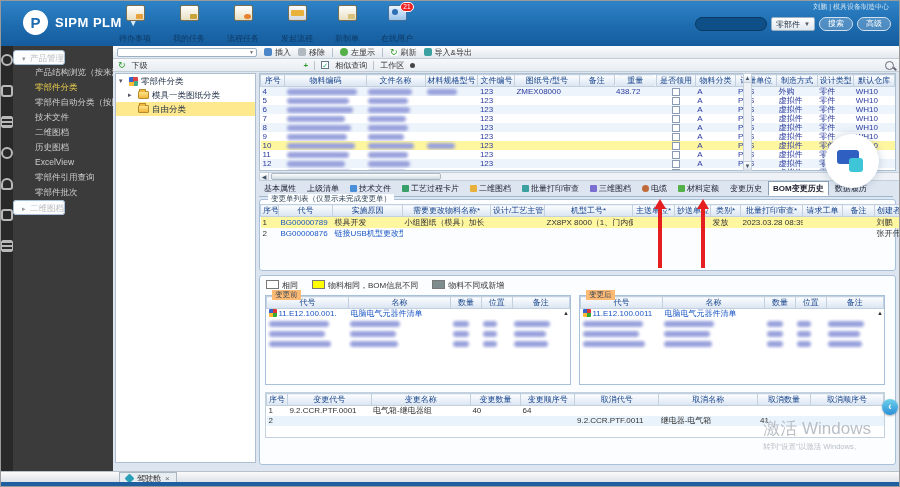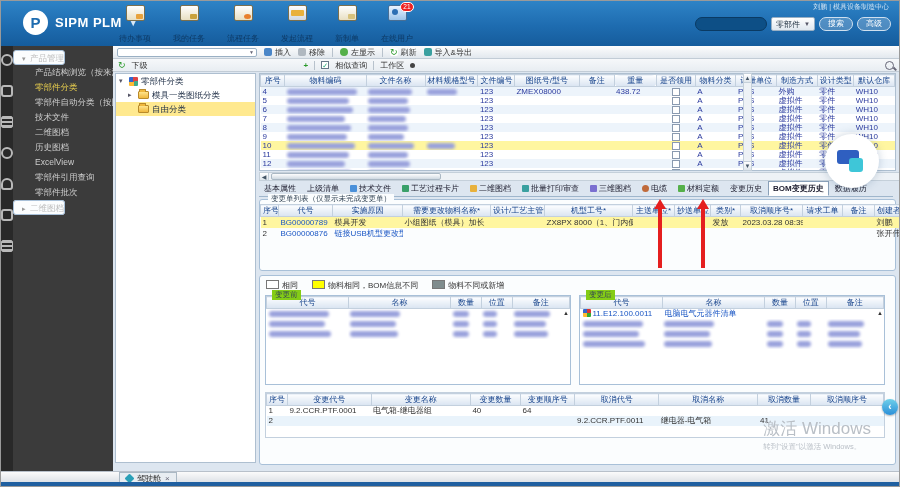--- a/index.html
+++ b/index.html
@@ -131,21 +131,21 @@
 
   
   .group{position:absolute;background:#fbfdfe;border:1px solid #a8c0d8;border-radius:3px;}
   .gtitle{position:absolute;top:-6px;left:8px;background:#fbfdfe;padding:0 3px;font-size:7.5px;color:#345;}
   #changeGroup{left:146px;top:153px;width:637px;height:72px;}
   #changeGroup td{color:#333;height:11px;line-height:11px;}
   #compareGroup{left:146px;top:229px;width:637px;height:190px;}
   .legend{position:absolute;left:6px;top:4px;display:flex;gap:14px;font-size:8px;color:#333;align-items:center;}
   .sw{width:13px;height:9px;border:1px solid #777;margin-right:3px;display:inline-block;vertical-align:-1px;}
   .cmp-panel{position:absolute;top:19px;width:306px;height:90px;background:#fff;border:1px solid #a8c0d8;}
-  .cmp-panel .ptitle{position:absolute;top:-6px;left:6px;background:#84cc16;padding:0 3px;font-size:7.5px;color:#345;}
+  .cmp-panel .ptitle{position:absolute;top:-6px;left:6px;background:#fdba74;padding:0 3px;font-size:7.5px;color:#345;}
   .cmp-panel .uparr{position:absolute;right:1px;top:14px;font-size:6px;color:#333;}
   #beforePanel{left:5px;} #afterPanel{left:319px;}
   .cmp-panel td{height:10px;line-height:10px;color:#333;}
   #diffWrap{position:absolute;left:5px;top:116px;width:620px;height:46px;background:#fff;border:1px solid #c3d0de;}
   #diffWrap td{color:#333;height:10px;line-height:10px;}
 
   
   .red-arrow{position:absolute;width:4px;background:#e51f1f;z-index:30;}
   .red-arrow:before{content:"";position:absolute;top:-9px;left:-4px;border-left:6px solid transparent;
     border-right:6px solid transparent;border-bottom:10px solid #e51f1f;}
@@ -587,21 +587,21 @@
               <tr>
                 <th data-name="column-header" style="width: 18px;">序号</th>
                 <th data-name="column-header" style="width: 54px;">代号</th>
                 <th data-name="column-header" style="width: 70px;">实施原因</th>
                 <th data-name="column-header" style="width: 88px;">需要更改物料名称*</th>
                 <th data-name="column-header" style="width: 54px;">设计/工艺主管*</th>
                 <th data-name="column-header" style="width: 88px;">机型工号*</th>
                 <th data-name="column-header" style="width: 42px;">主送单位*</th>
                 <th data-name="column-header" style="width: 36px;">抄送单位</th>
                 <th data-name="column-header" style="width: 30px;">类别*</th>
-                <th data-name="column-header" style="width: 62px;">取消顺序号*</th>
+                <th data-name="column-header" style="width: 62px;">批量打印审查*</th>
                 <th data-name="column-header" style="width: 40px;">请求工单</th>
                 <th data-name="column-header" style="width: 32px;">备注</th>
                 <th data-name="column-header" style="width: 26px;">创建者</th>
               </tr>
             </thead>
             <tbody>
               <tr class="sel" data-name="table-row">
                 <td data-name="table-cell">1</td>
                 <td data-name="table-cell"><span class="link" data-name="cell-link">BG00000789</span></td>
                 <td data-name="table-cell">模具开发</td>
@@ -652,20 +652,27 @@
               <thead>
                 <tr>
                   <th data-name="column-header" style="width: 80px;">代号</th>
                   <th data-name="column-header" style="width: 100px;">名称</th>
                   <th data-name="column-header" style="width: 30px;">数量</th>
                   <th data-name="column-header" style="width: 30px;">位置</th>
                   <th data-name="column-header" style="width: 56px;">备注</th>
                 </tr>
               </thead>
               <tbody>
+                <tr data-name="table-row">
+                  <td data-name="table-cell"><span class="bom-ic" data-name="bom-icon"></span><span class="link" data-name="cell-link">11.E12.100.001.</span></td>
+                  <td data-name="table-cell"><span class="link" data-name="cell-link">电脑电气元器件清单</span></td>
+                  <td data-name="table-cell"></td>
+                  <td data-name="table-cell"></td>
+                  <td data-name="table-cell"></td>
+                </tr>
                 <tr data-name="table-row">
                   <td data-name="table-cell"><span class="blur" data-name="redacted-text" style="width: 60px;"></span></td>
                   <td data-name="table-cell"><span class="blur" data-name="redacted-text" style="width: 50px;"></span></td>
                   <td data-name="table-cell"><span class="blur" data-name="redacted-text" style="width: 16px;"></span></td>
                   <td data-name="table-cell"><span class="blur" data-name="redacted-text" style="width: 14px;"></span></td>
                   <td data-name="table-cell"><span class="blur" data-name="redacted-text" style="width: 36px;"></span></td>
                 </tr>
                 <tr data-name="table-row">
                   <td data-name="table-cell"><span class="blur" data-name="redacted-text" style="width: 56px;"></span></td>
                   <td data-name="table-cell"><span class="blur" data-name="redacted-text" style="width: 46px;"></span></td>

